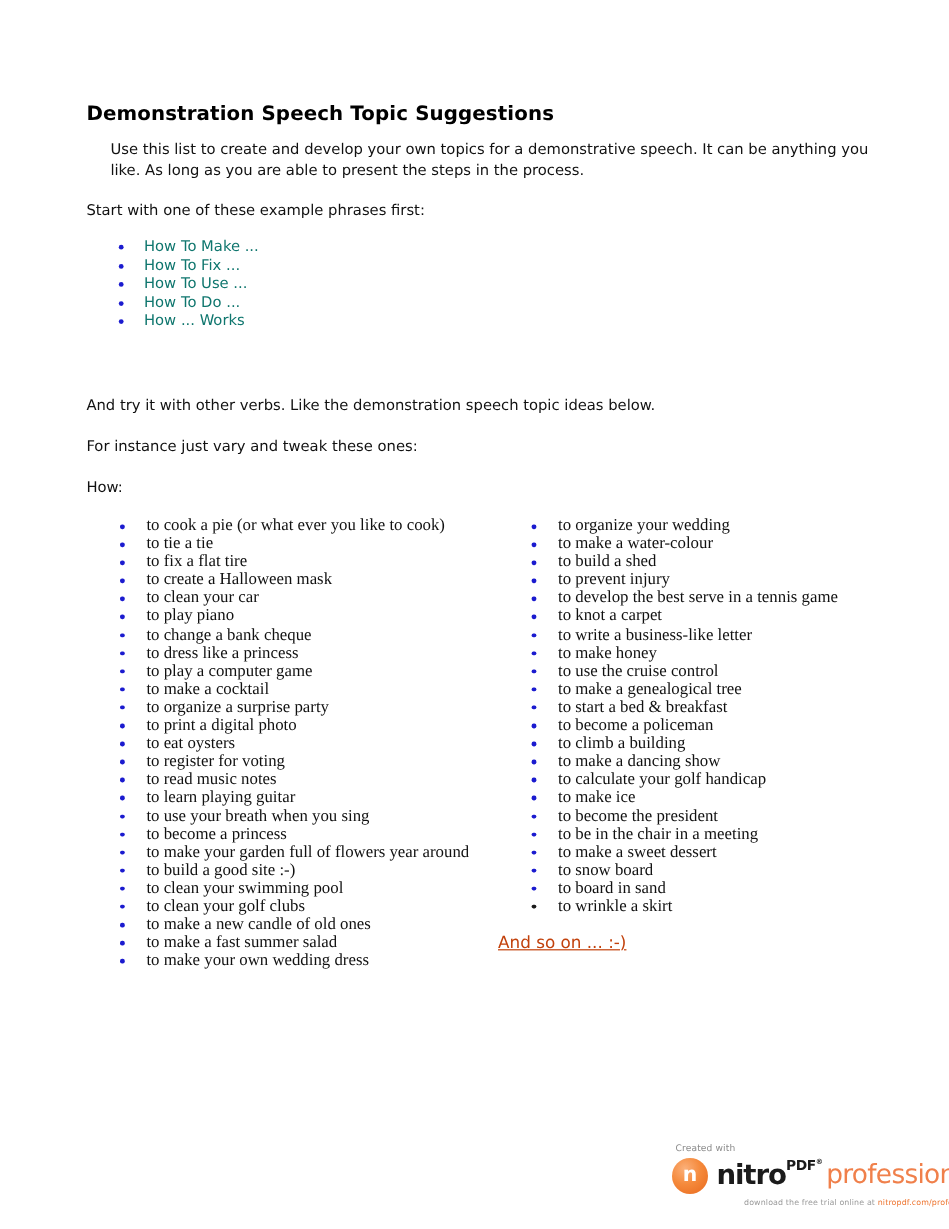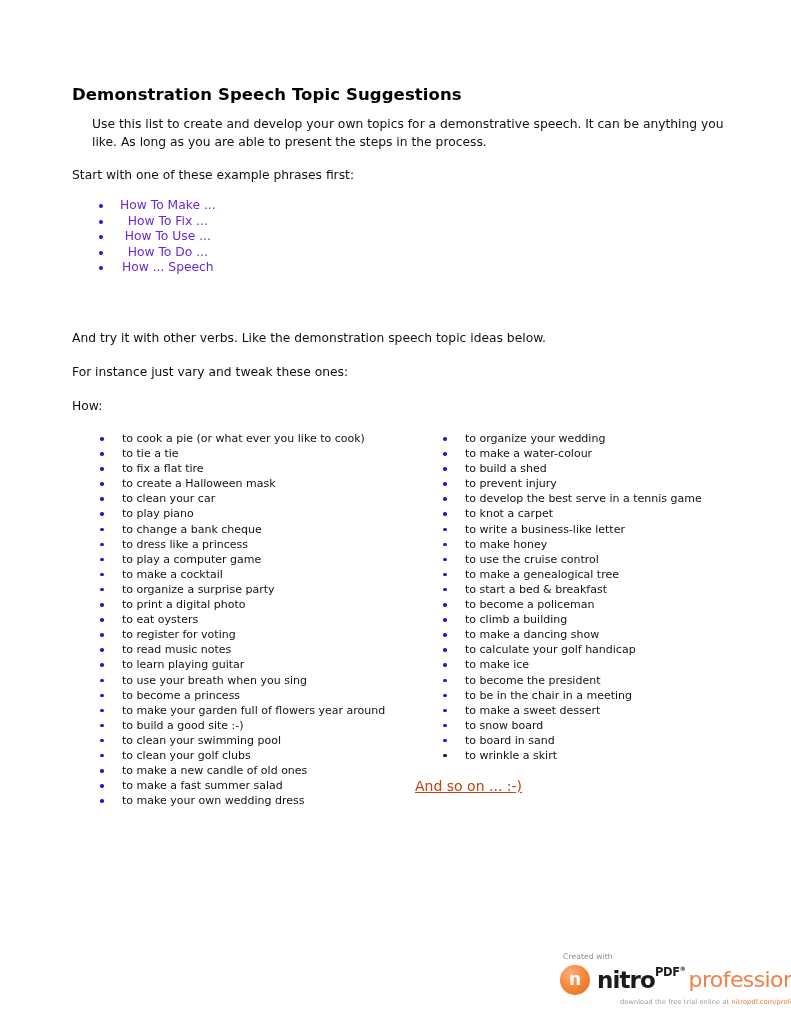--- a/index.html
+++ b/index.html
@@ -52,22 +52,21 @@
     margin: 0;
     padding: 0;
     list-style: none;
   }
   ul.phrase-list li {
     position: relative;
     height: 15.5px;
     padding-left: 48px;
     font-size: 12.3px;
     line-height: 15.5px;
-    color: #6d28d9;
-    text-align: center;
+    color: #0f766e;
   }
   ul.phrase-list li .bullet {
     position: absolute;
     left: 27px;
     top: 6px;
     width: 4px;
     height: 4px;
     border-radius: 50%;
     background: #1b1bcf;
   }
@@ -83,24 +82,25 @@
     margin: 0;
     padding: 0;
     list-style: none;
   }
   ul.topic-list.col-left  { left: 98px; top: 0; }
   ul.topic-list.col-right { left: 441px; top: 0; }
   ul.topic-list li {
     position: relative;
     height: 15.1px;
     padding-left: 24px;
-    font-size: 11px;
+    font-size: 14px;
     line-height: 15.1px;
     color: #111;
     white-space: nowrap;
+    font-family: Liberation Serif, serif;
   }
   ul.topic-list li .bullet {
     position: absolute;
     left: 2px;
     top: 6px;
     width: 3.5px;
     height: 3.5px;
     border-radius: 50%;
     background: #1b1bcf;
   }
@@ -206,21 +206,21 @@
 
   <div class="para p-intro">Use this list to create and develop your own topics for a demonstrative speech. It can be anything you like. As long as you are able to present the steps in the process.</div>
 
   <div class="para p-start">Start with one of these example phrases first:</div>
 
   <ul class="phrase-list">
     <li><span class="bullet"></span><span>How To Make ...</span></li>
     <li><span class="bullet"></span><span>How To Fix ...</span></li>
     <li><span class="bullet"></span><span>How To Use ...</span></li>
     <li><span class="bullet"></span><span>How To Do ...</span></li>
-    <li><span class="bullet"></span><span>How ... Speech</span></li>
+    <li><span class="bullet"></span><span>How ... Works</span></li>
   </ul>
 
   <div class="para p-verbs">And try it with other verbs. Like the demonstration speech topic ideas below.</div>
   <div class="para p-instance">For instance just vary and tweak these ones:</div>
   <div class="para p-how">How:</div>
 
   <div class="columns">
     <ul class="topic-list col-left">
         <li><span class="bullet"></span><span>to cook a pie (or what ever you like to cook)</span></li>
         <li><span class="bullet"></span><span>to tie a tie</span></li>

